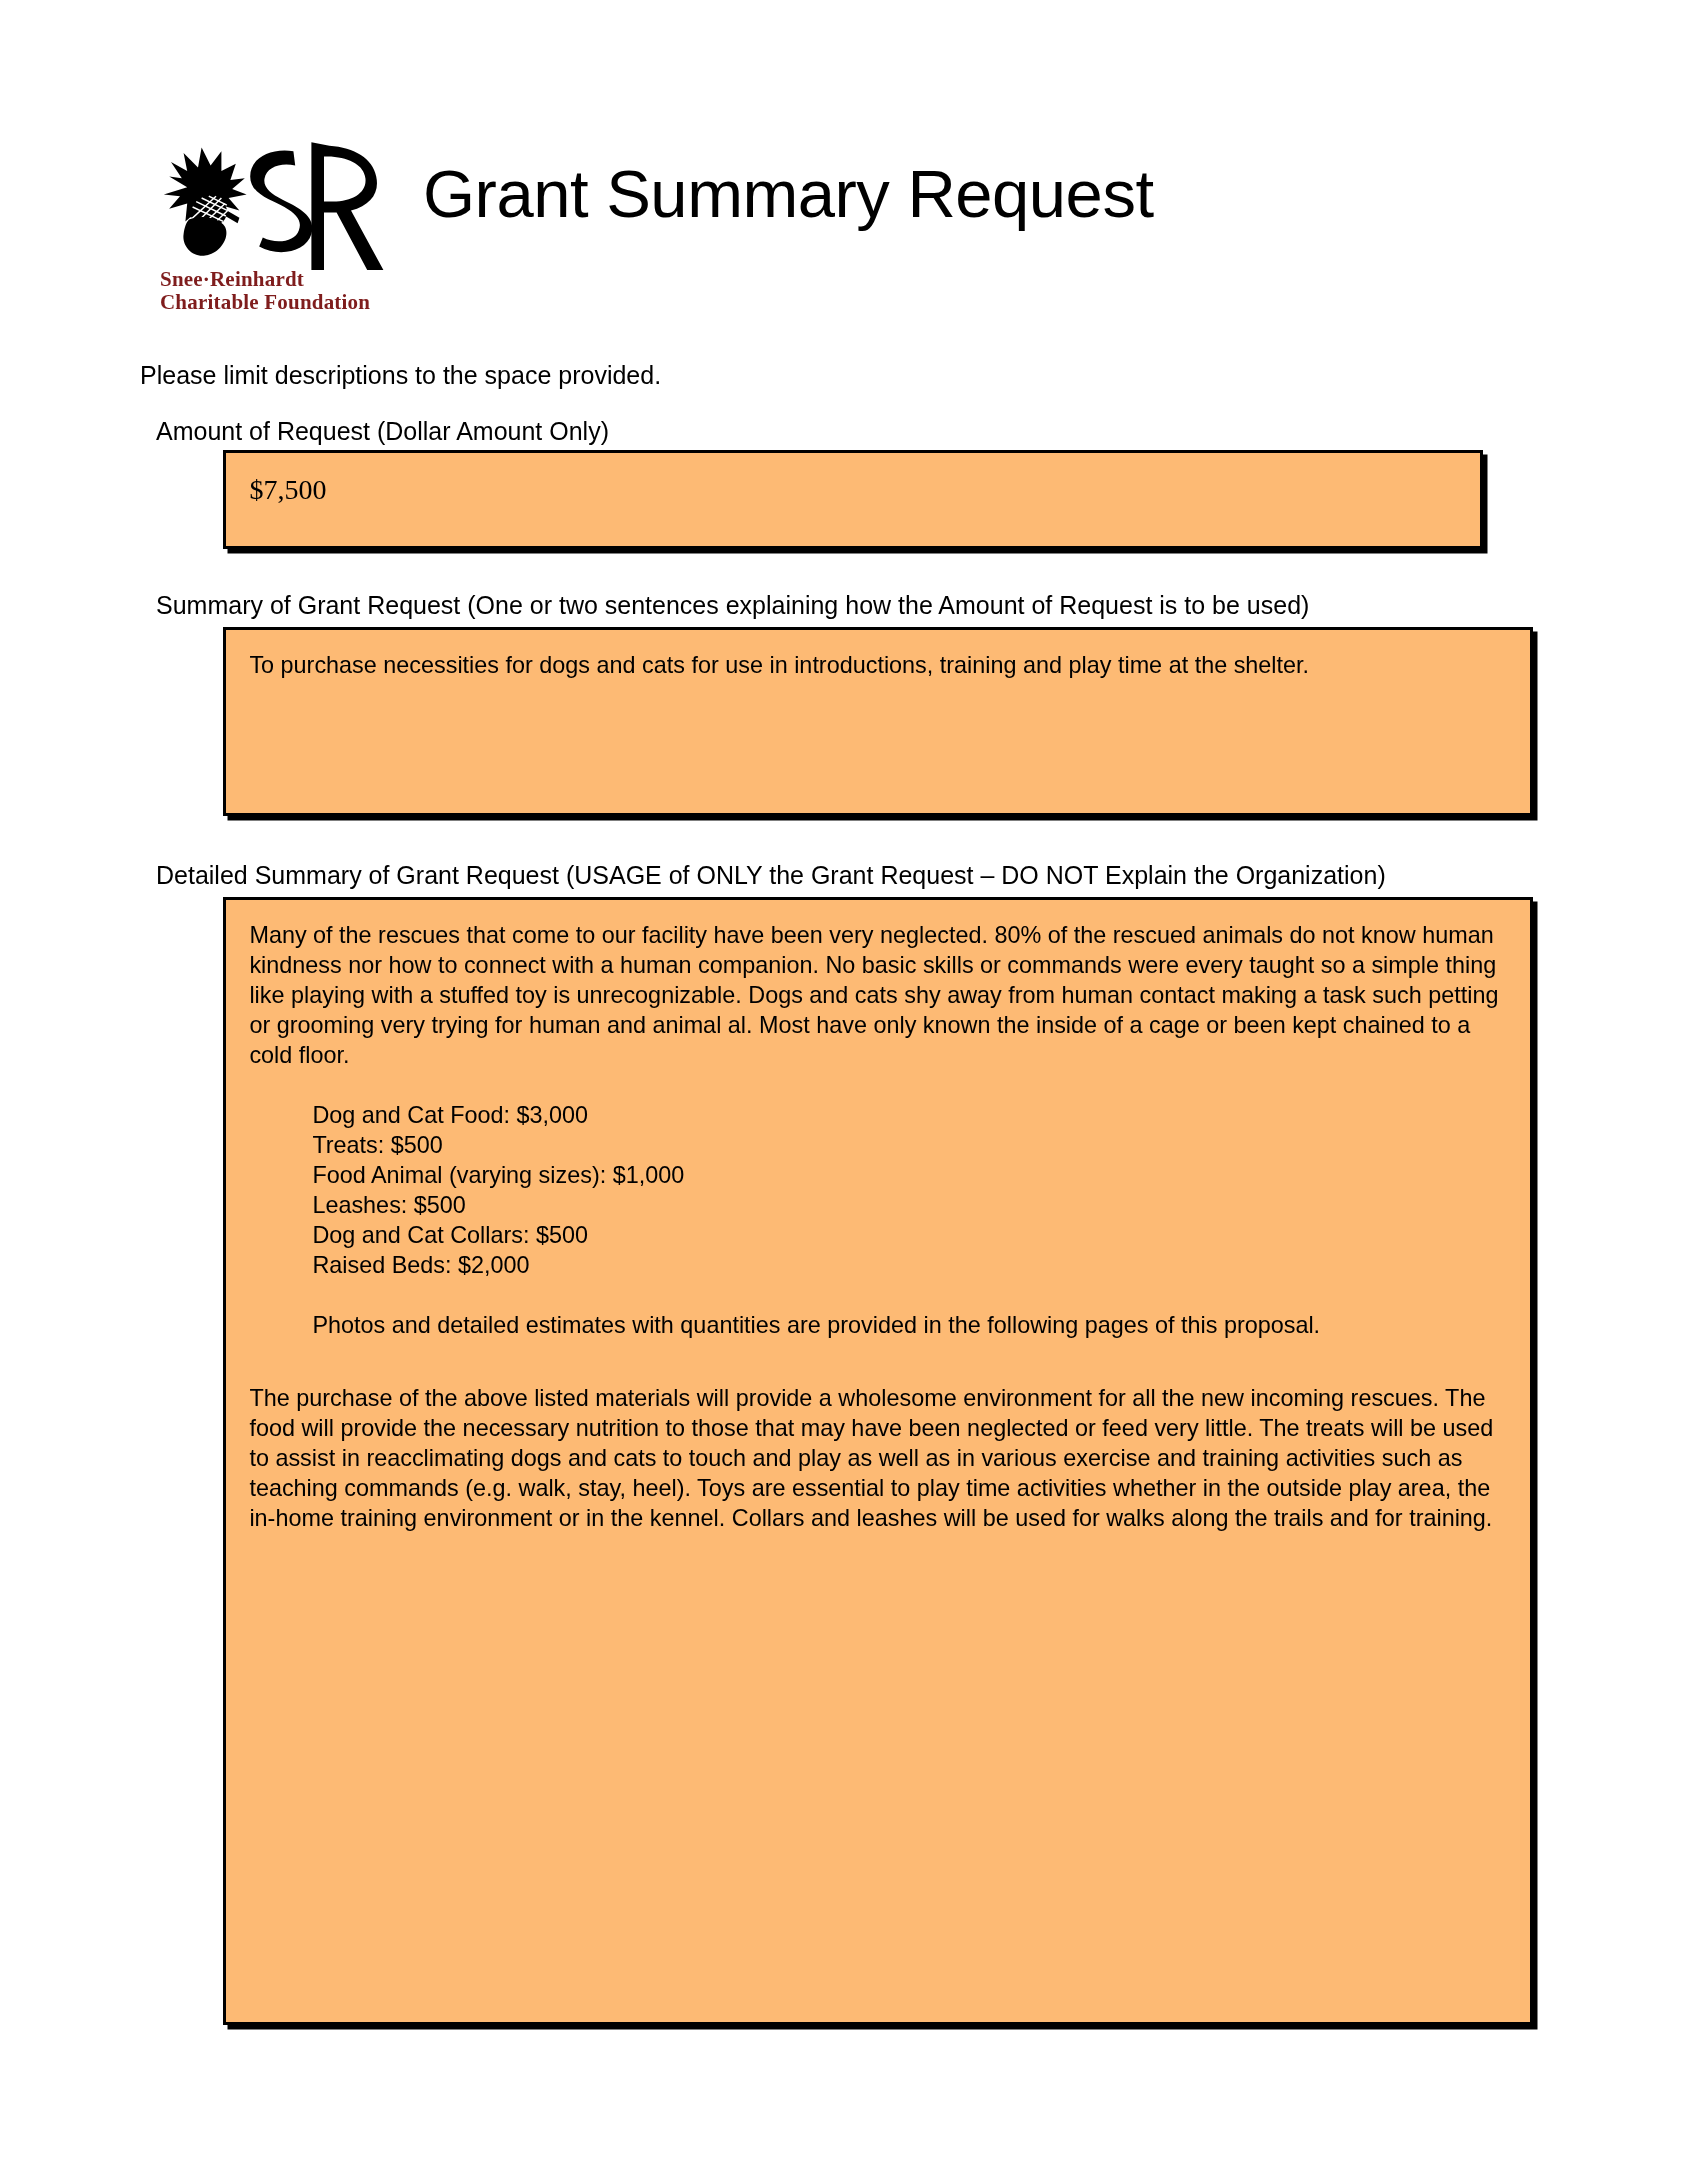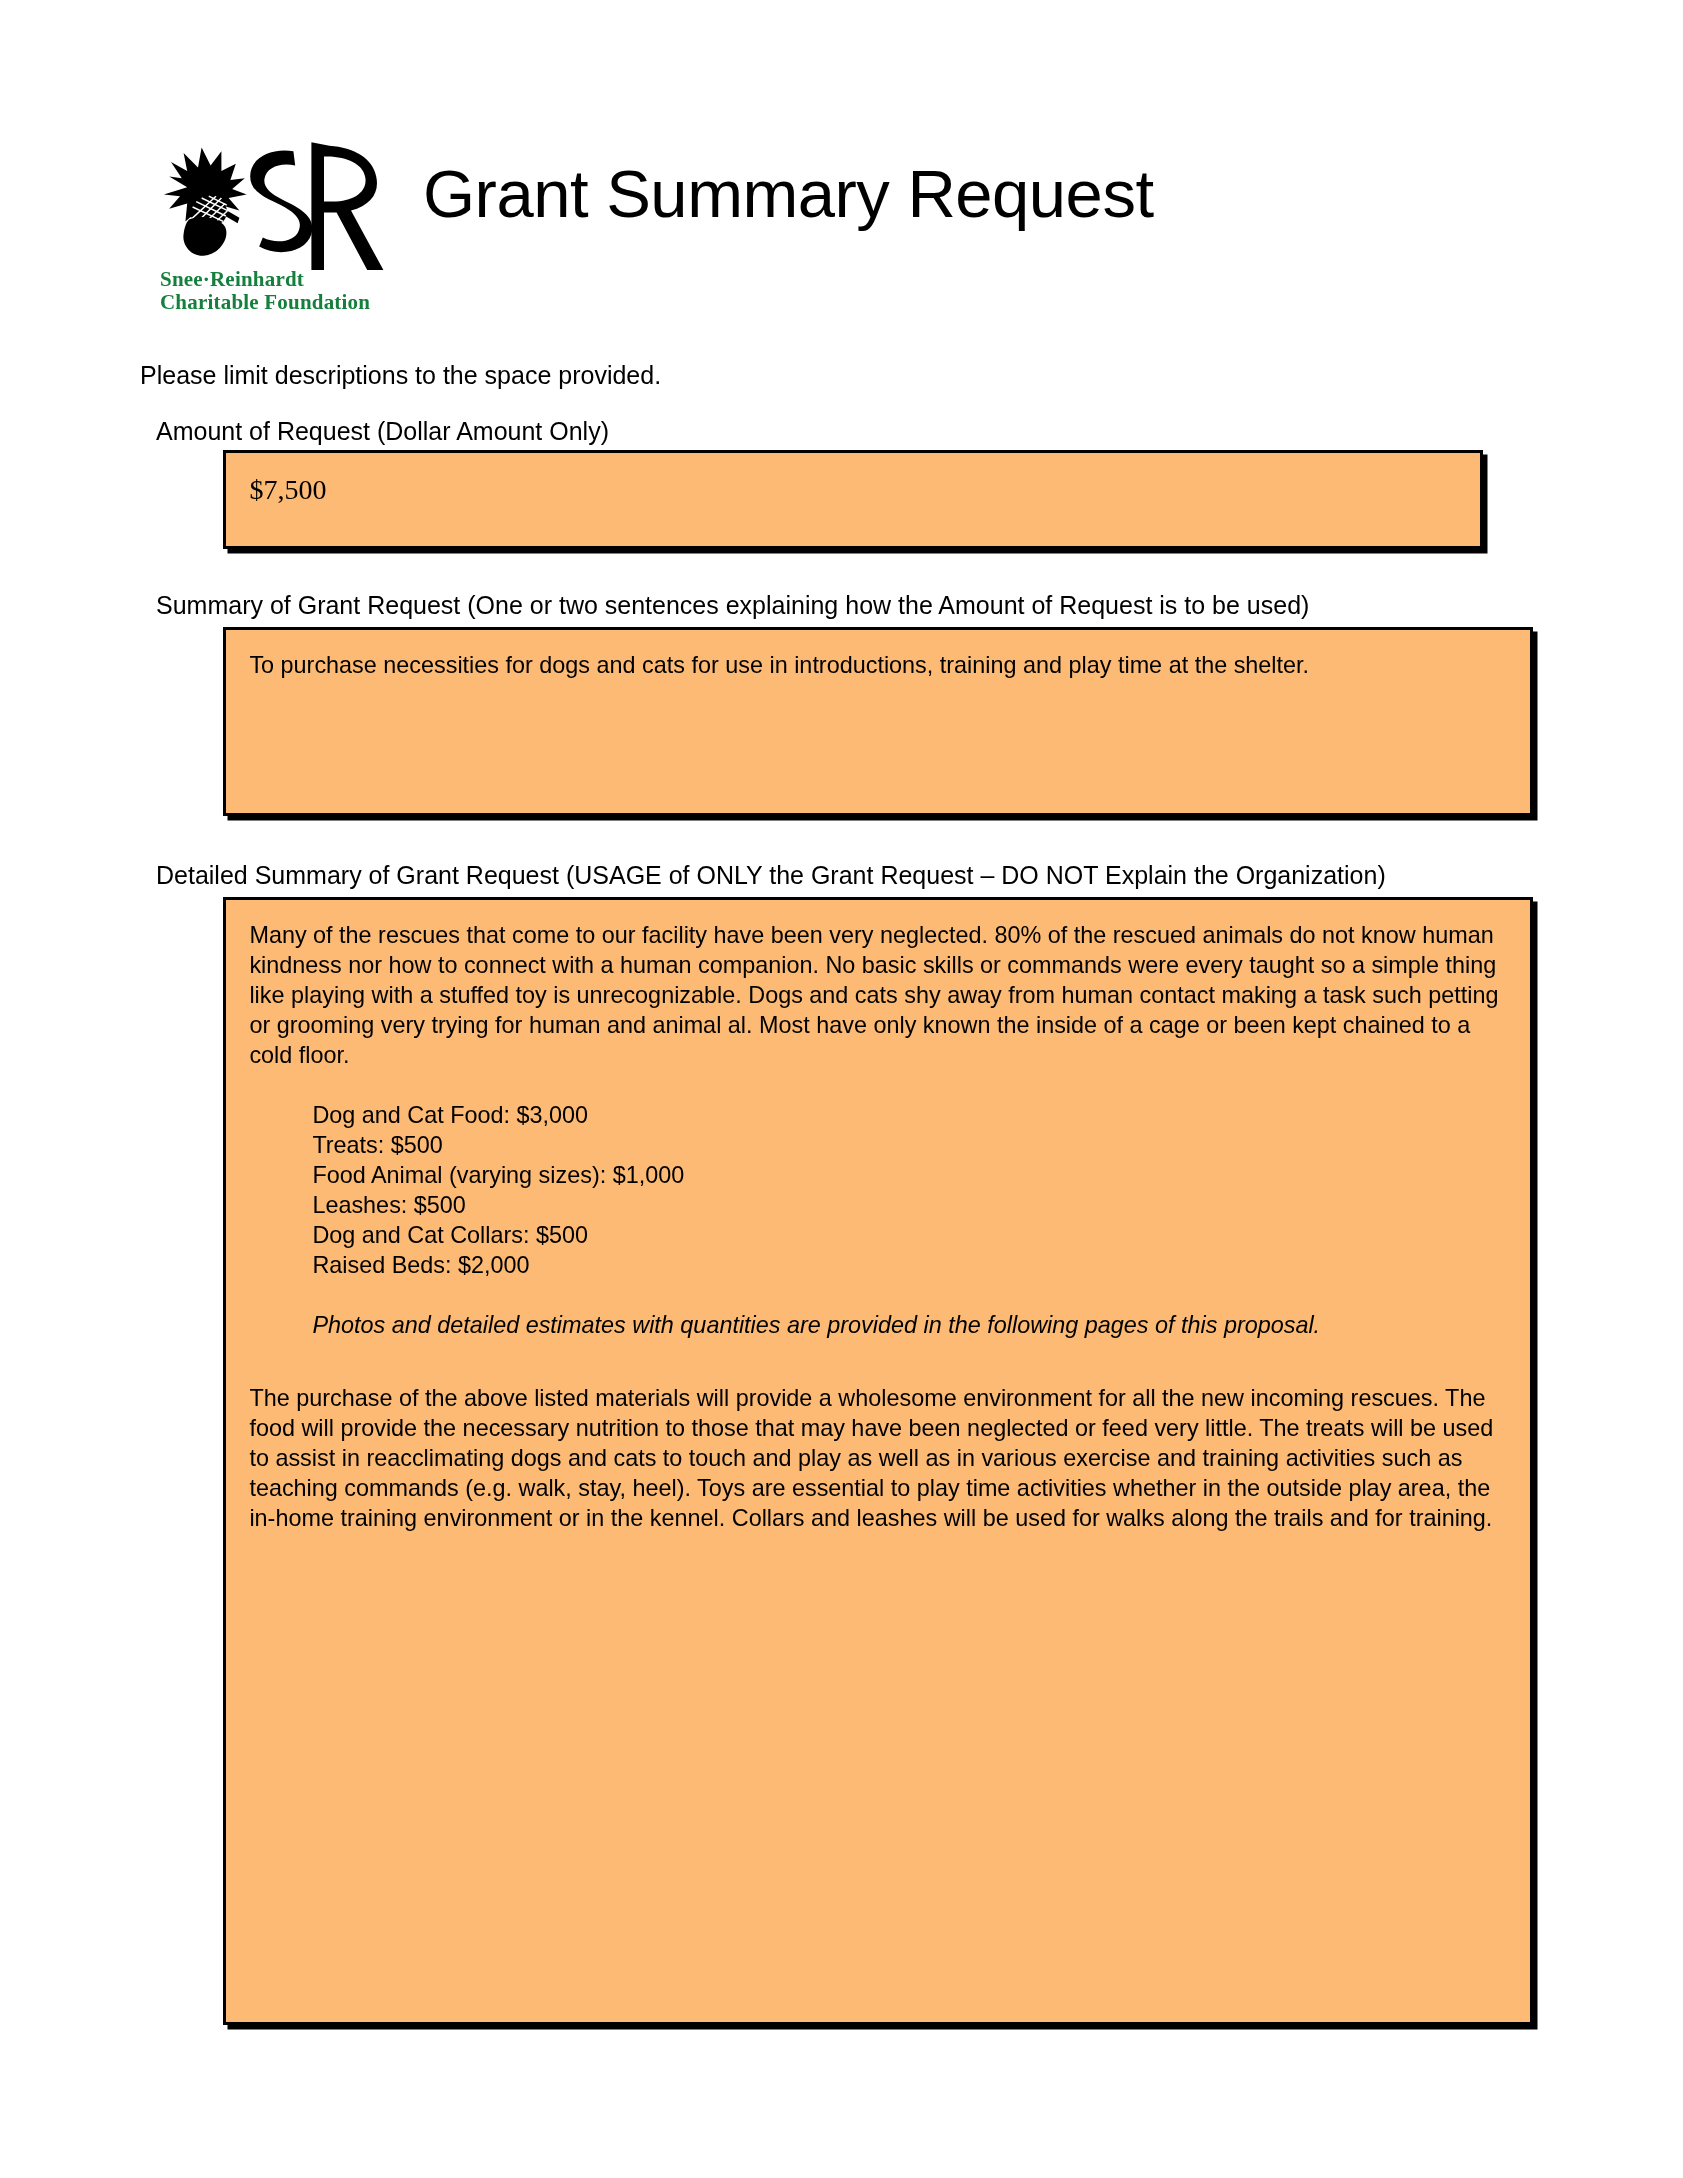--- a/index.html
+++ b/index.html
@@ -48,21 +48,21 @@
   .logo-wordmark {
     position: absolute;
     left: 25px;
     top: 133px;
     width: 243px;
     font-family: "Liberation Serif", serif;
     font-weight: bold;
     font-size: 21px;
     line-height: 22.5px;
     letter-spacing: 0.2px;
-    color: #15803d;
+    color: #7f1d1d;
     white-space: nowrap;
   }
 
   .doc-title {
     position: absolute;
     left: 288px;
     top: 20px;
     font-size: 67px;
     line-height: 77px;
     font-weight: 400;
@@ -156,21 +156,20 @@
     font-size: 23.4px;
     line-height: 30px;
     padding-left: 63px;
   }
   .budget-list li {
     white-space: nowrap;
   }
   .note-line {
     padding-left: 63px;
     margin: 0 0 30px 0;
-    font-style: italic;
   }
   .spacer-sm { height: 12.6px; }
 </style>
 </head>
 <body>
 
 <div class="page">
 
   <div class="header">
 

